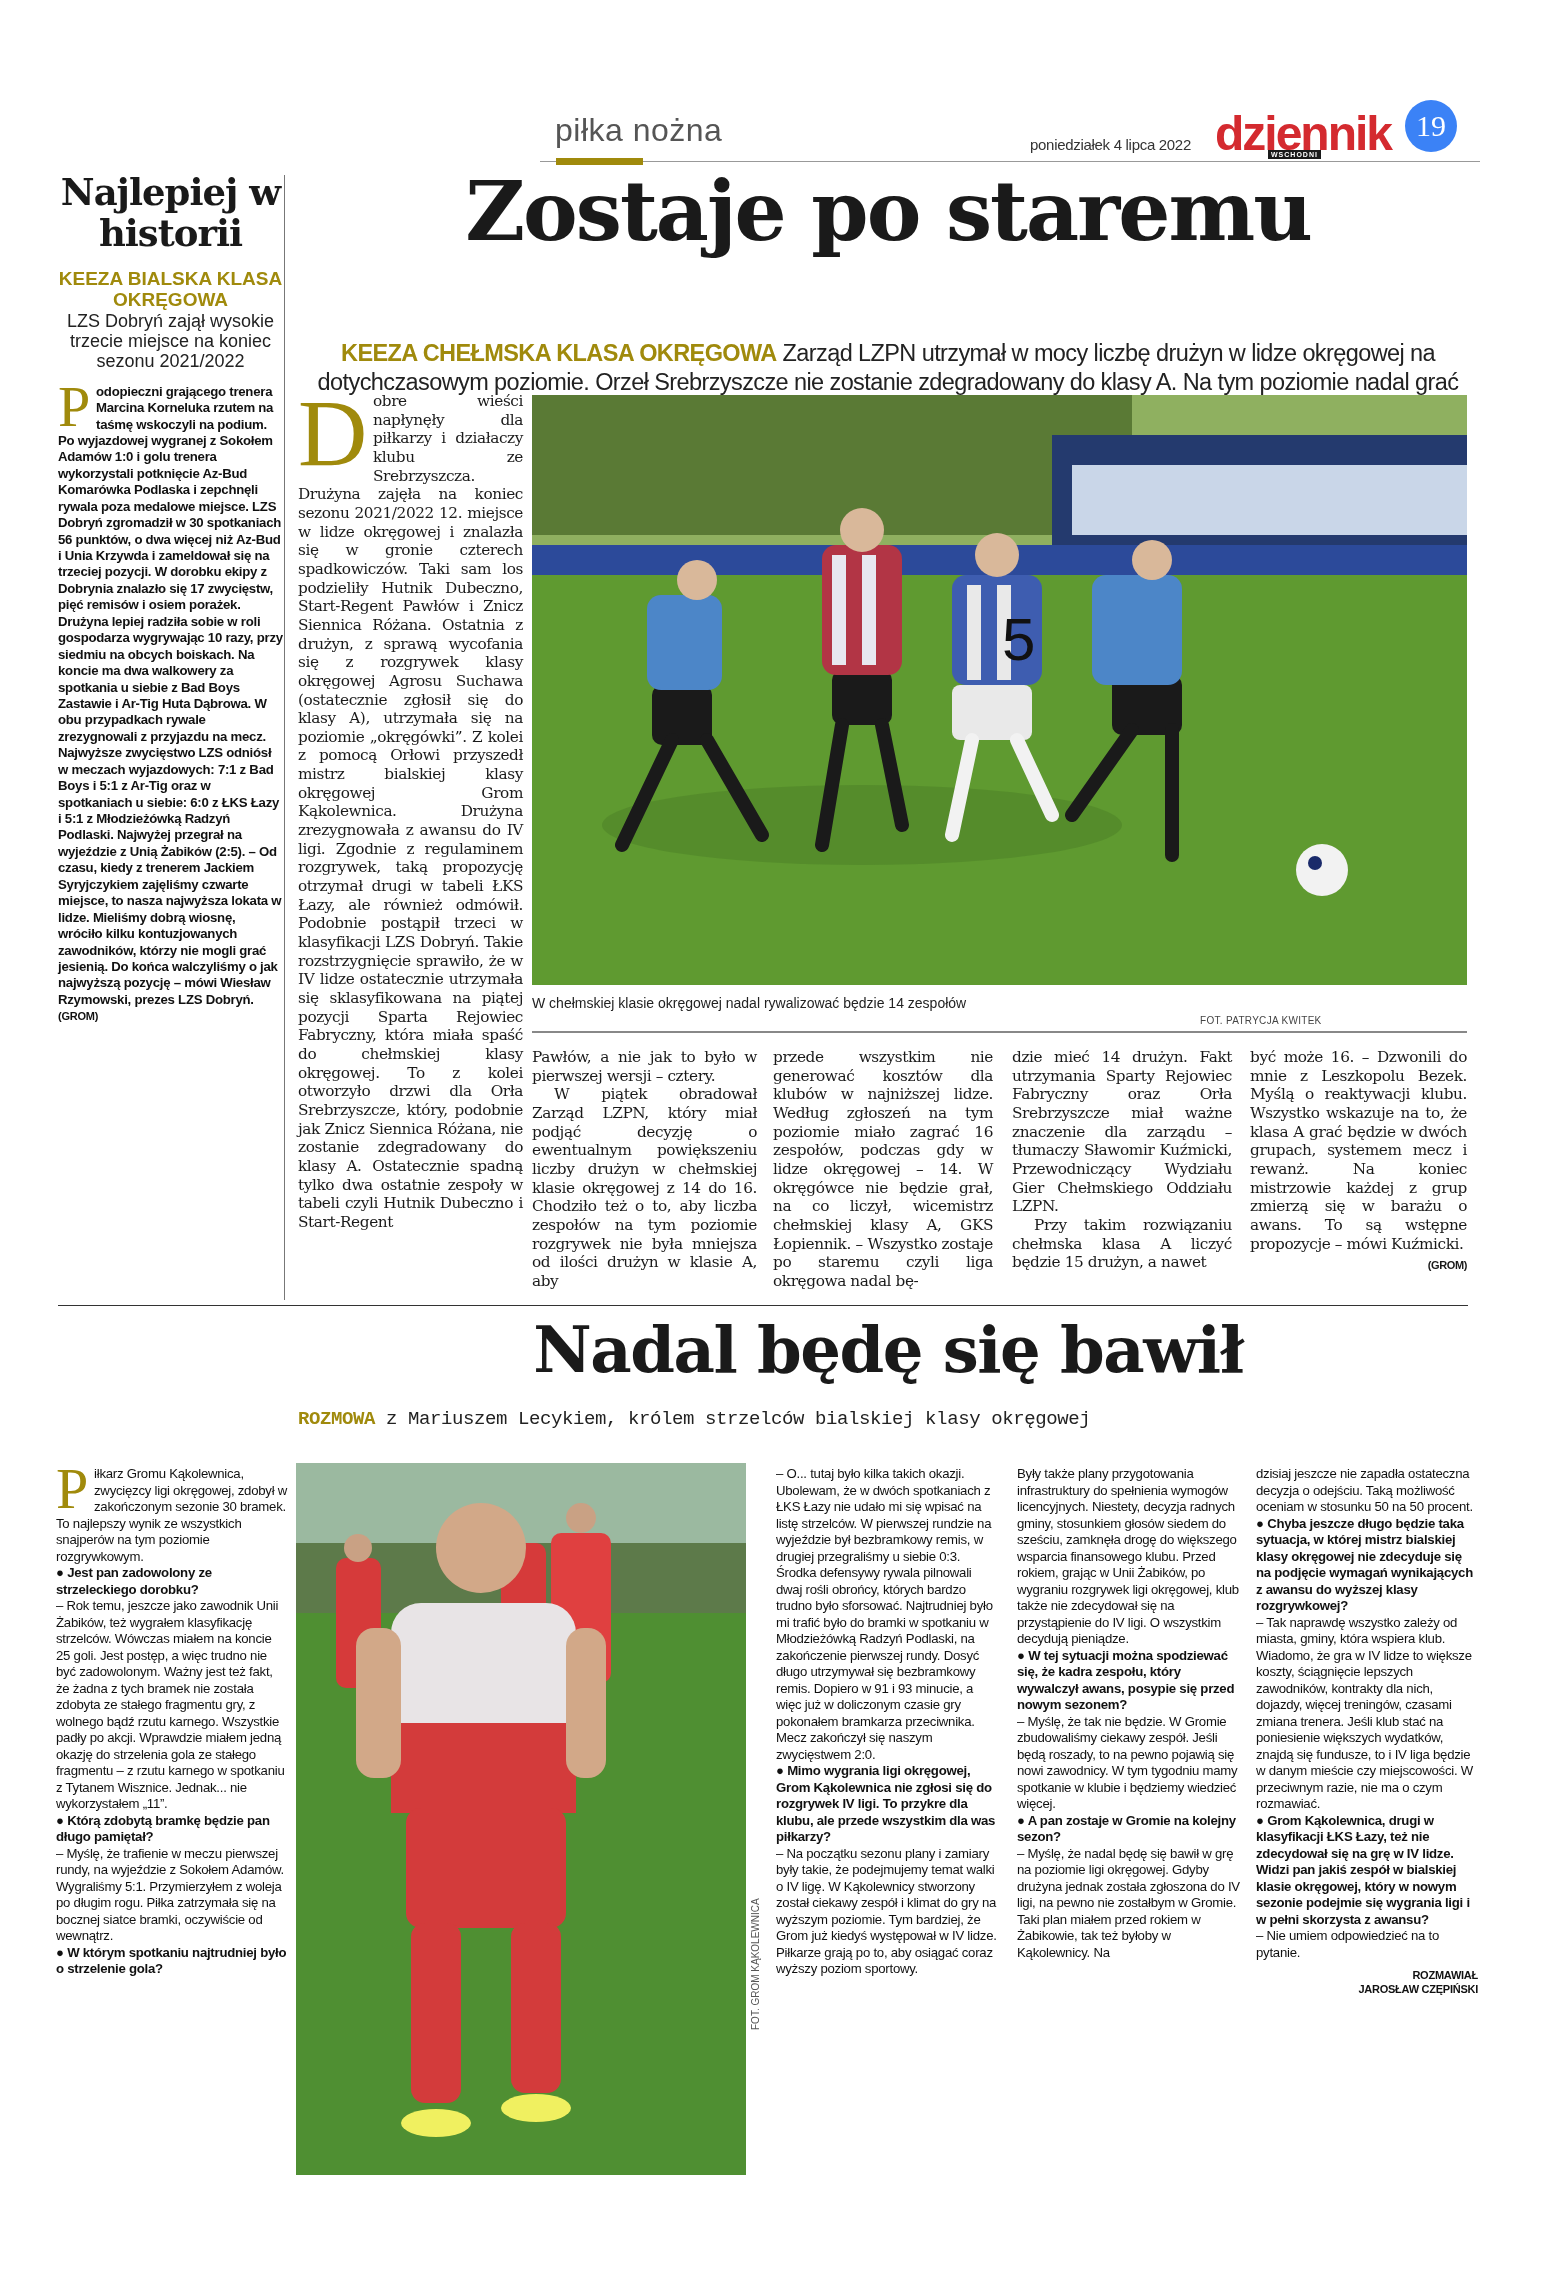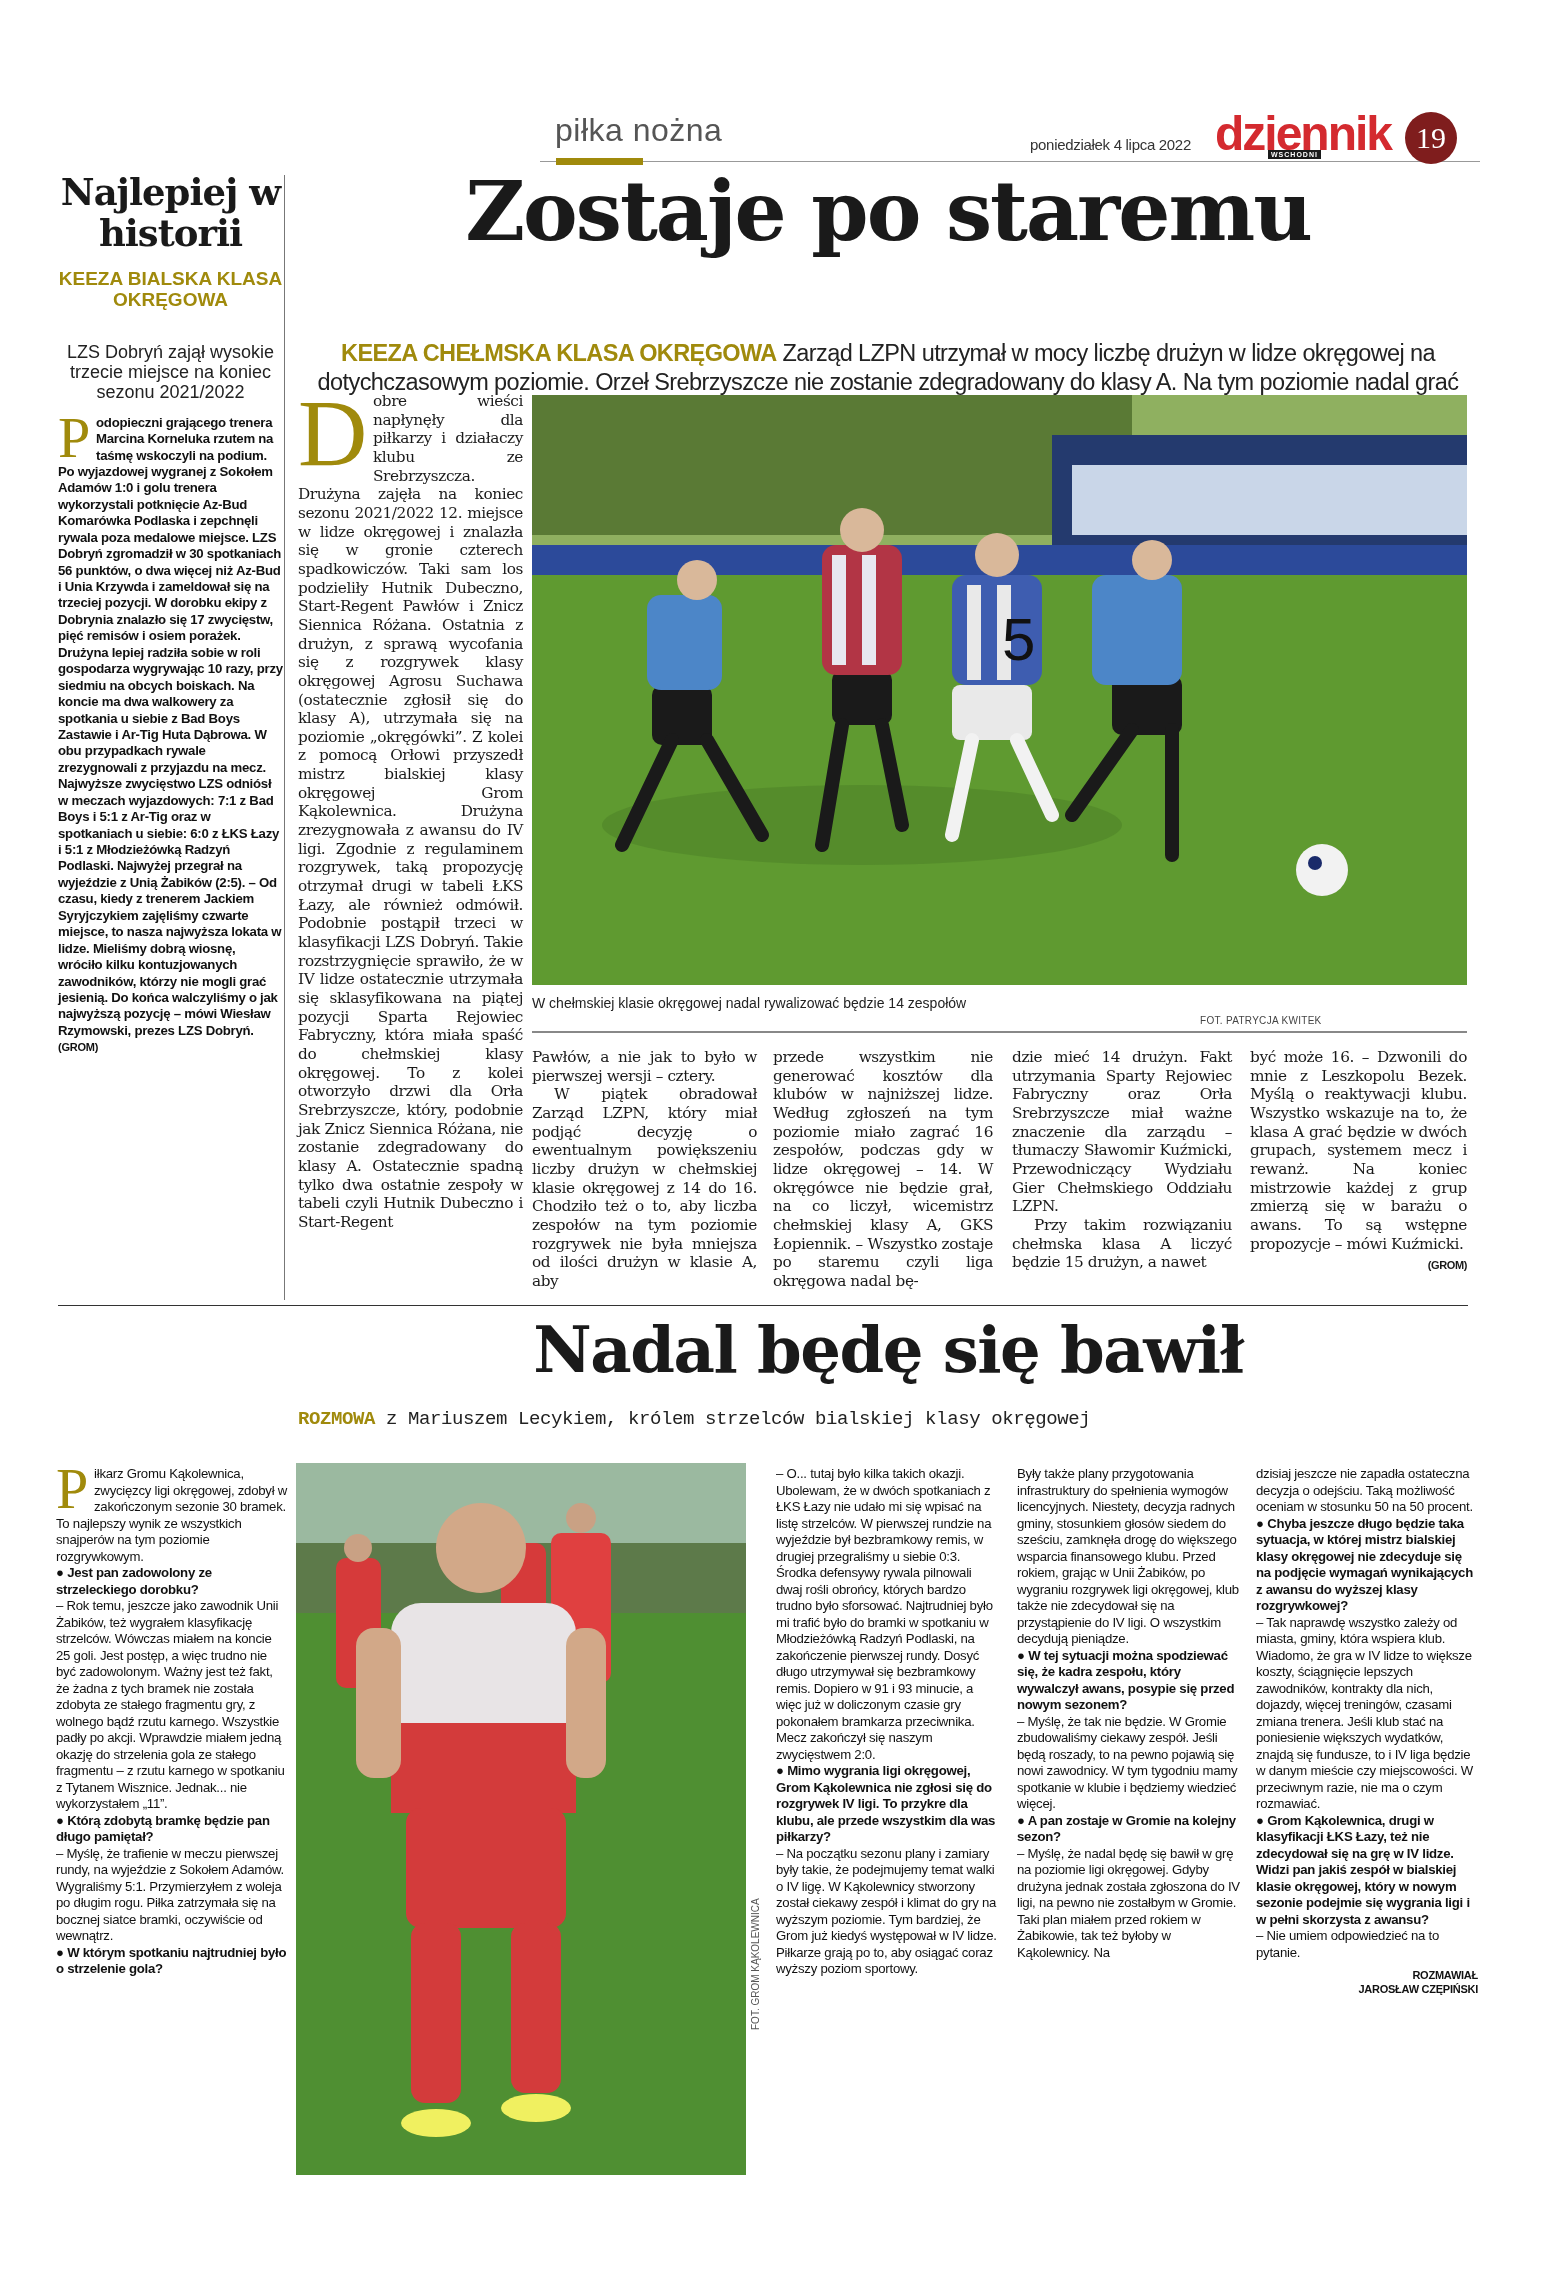--- a/index.html
+++ b/index.html
@@ -5,26 +5,26 @@
   html,body{margin:0;padding:0;background:#fff;}
   body{width:1558px;height:2281px;position:relative;overflow:hidden;color:#1a1a1a;font-family:"Liberation Serif",serif;}
   .abs{position:absolute;}
   
   .section{left:555px;top:112px;font-family:"Liberation Sans",sans-serif;font-size:32px;color:#555;font-weight:400;letter-spacing:0.5px;}
   .section-bar{left:556px;top:158px;width:87px;height:7px;background:#a08a0c;}
   .header-line{left:540px;top:161px;width:940px;height:1px;background:#999;}
   .date{left:1030px;top:136px;font-family:"Liberation Sans",sans-serif;font-size:15px;color:#333;letter-spacing:-0.3px;}
   .logo{left:1215px;top:110px;font-family:"Liberation Sans",sans-serif;font-weight:bold;font-size:48px;color:#d42a2f;letter-spacing:-2px;line-height:1;}
   .logo-sub{left:1268px;top:150px;background:#1a1a1a;color:#fff;font-family:"Liberation Sans",sans-serif;font-weight:bold;font-size:7px;padding:1px 3px;letter-spacing:1px;}
-  .page-num{left:1405px;top:112px;width:52px;height:52px;border-radius:50%;background:#7f1d1d;color:#fff;font-family:"Liberation Serif",serif;font-size:30px;display:flex;align-items:center;justify-content:center;}
+  .page-num{left:1405px;top:100px;width:52px;height:52px;border-radius:50%;background:#3b82f6;color:#fff;font-family:"Liberation Serif",serif;font-size:30px;display:flex;align-items:center;justify-content:center;}
   
   .side{left:58px;top:172px;width:225px;}
   .side-title{font-family:"DejaVu Serif",serif;font-weight:bold;font-size:37px;text-align:center;line-height:1.1;letter-spacing:-1px;}
   .side-kicker{font-family:"Liberation Sans",sans-serif;font-weight:bold;font-size:19px;text-align:center;color:#a08a0c;margin-top:16px;line-height:1.1;}
-  .side-lead{font-family:"Liberation Sans",sans-serif;font-size:18px;text-align:center;line-height:1.12;color:#222;margin-top:31px;}
+  .side-lead{font-family:"Liberation Sans",sans-serif;font-size:18px;text-align:center;line-height:1.12;color:#222;}
   .side-body{font-family:"Liberation Sans",sans-serif;font-size:13.2px;line-height:1.245;margin-top:12px;color:#111;font-stretch:condensed;letter-spacing:-0.25px;}
   .dropcap{float:left;font-family:"Liberation Serif",serif;color:#a08a0c;line-height:0.8;margin-right:6px;}
   .side-vline{left:284px;top:175px;width:1px;height:1125px;background:#777;}
   
   .headline1{left:298px;top:160px;width:1180px;text-align:center;font-family:"DejaVu Serif",serif;font-weight:bold;font-size:82px;letter-spacing:-2px;line-height:1.25;}
   .deck{left:298px;top:294px;width:1180px;text-align:center;font-family:"Liberation Sans",sans-serif;font-size:23.5px;line-height:1.23;color:#222;font-stretch:condensed;letter-spacing:-0.6px;margin-top:45px;}
   .deck b{color:#a08a0c;}
   .col{font-family:"DejaVu Serif",serif;font-size:15.3px;line-height:1.22;text-align:justify;color:#1a1a1a;letter-spacing:-0.4px;}
   .col p{margin:0;}
   .col .ind{text-indent:22px;}

